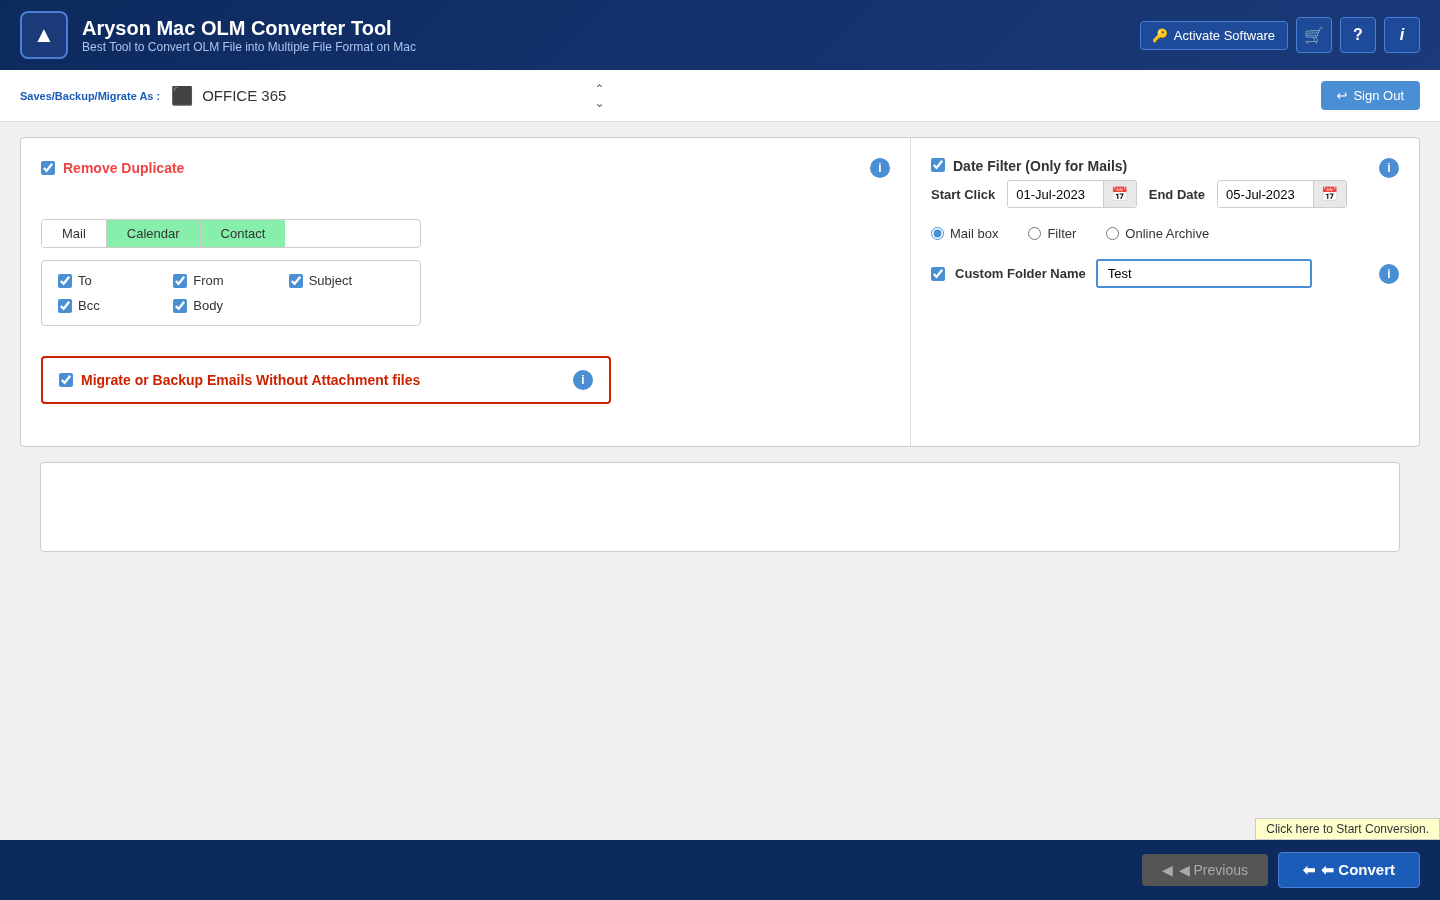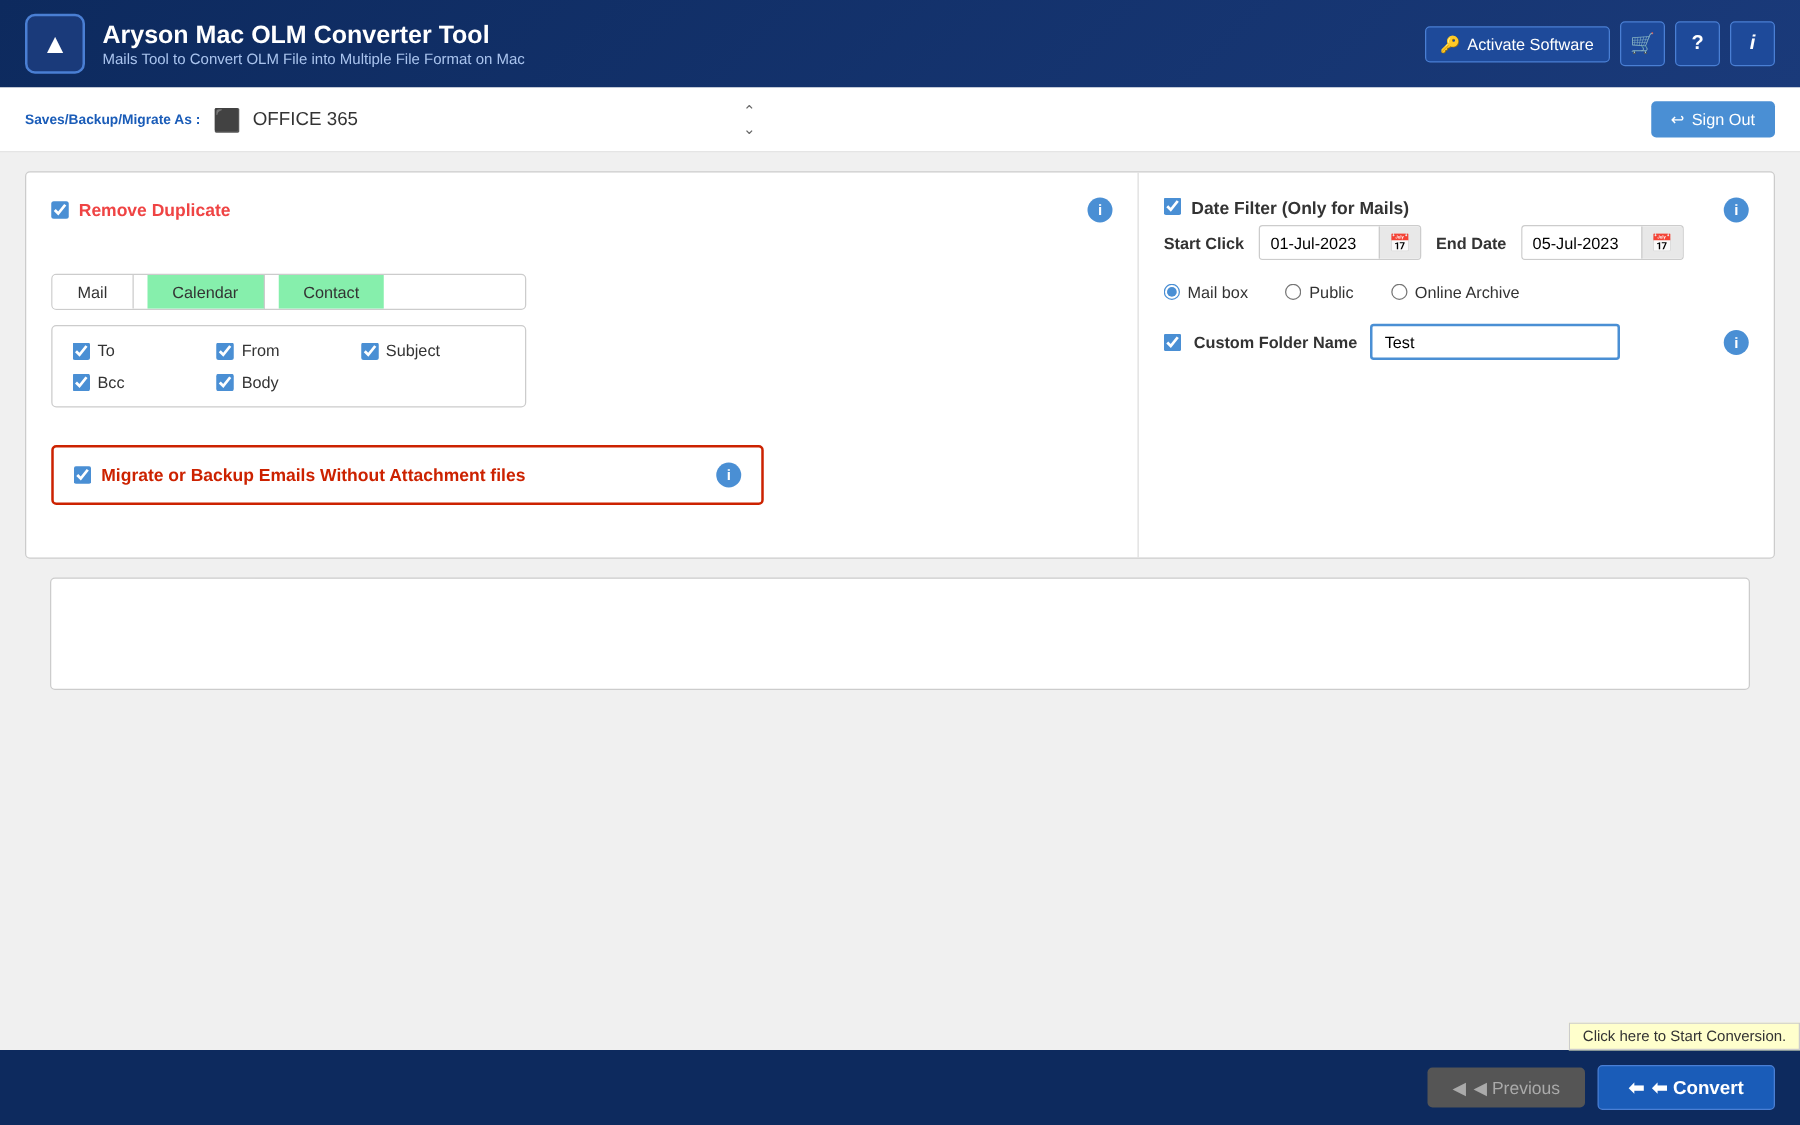--- a/index.html
+++ b/index.html
@@ -127,21 +127,21 @@
       font-size: 12px;
       display: flex; align-items: center; justify-content: center;
       cursor: pointer;
       font-weight: bold;
       margin-left: auto;
     }
 
     
     .tabs-row {
       display: flex;
-      gap: 11px;
+      gap: 0;
       margin-bottom: 12px;
       border: 1px solid #ccc;
       border-radius: 4px;
       overflow: hidden;
       width: 380px;
       margin-top: 41px;
     }
     .tab {
       padding: 6px 20px;
       font-size: 13px;
@@ -263,21 +263,21 @@
     .custom-folder-label {
       font-size: 13px;
       color: #333;
       font-weight: bold;
     }
     .custom-folder-input {
       border: 2px solid #4a8fd4;
       border-radius: 3px;
       padding: 5px 10px;
       font-size: 13px;
-      width: 200px;
+      width: 216px;
       outline: none;
     }
 
     
     .log-area {
       margin: 15px 20px 0 20px;
       background: white;
       border: 1px solid #ccc;
       border-radius: 4px;
       height: 90px;
@@ -338,21 +338,21 @@
     }
   </style>
 </head>
 <body>
 
 <div class="header">
   <div class="header-left">
     <div class="logo-icon">▲</div>
     <div class="header-title">
       <h1>Aryson Mac OLM Converter Tool</h1>
-      <p>Mails Tool to Convert OLM File into Multiple File Format on Mac</p>
+      <p>Best Tool to Convert OLM File into Multiple File Format on Mac</p>
     </div>
   </div>
   <div class="header-right">
     <button class="header-btn">
       <span>🔑</span>
       <span>Activate Software</span>
     </button>
     <button class="header-btn-icon">
       <span>🛒</span>
     </button>
@@ -450,21 +450,21 @@
         </div>
       </div>
 
       <div class="radio-row">
         <label class="radio-item">
           <input type="radio" name="mailbox_type" checked="" style="">
           <span>Mail box</span>
         </label>
         <label class="radio-item">
           <input type="radio" name="mailbox_type" style="">
-          <span>Public</span>
+          <span>Filter</span>
         </label>
         <label class="radio-item">
           <input type="radio" name="mailbox_type" style="">
           <span>Online Archive</span>
         </label>
       </div>
 
       <div class="custom-folder-row">
         <input type="checkbox" checked="" style="">
         <span class="custom-folder-label">Custom Folder Name</span>

